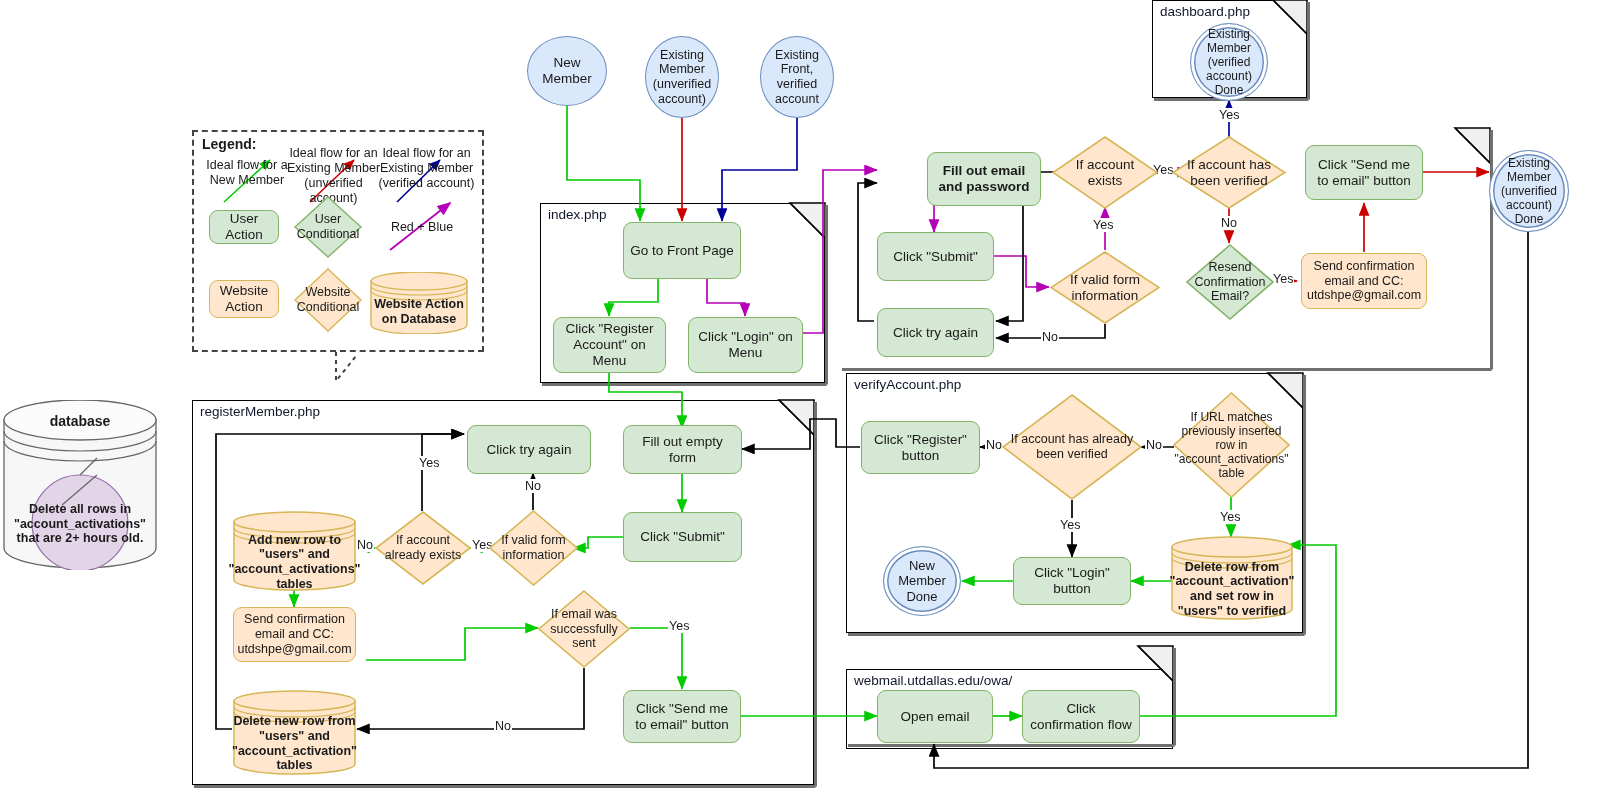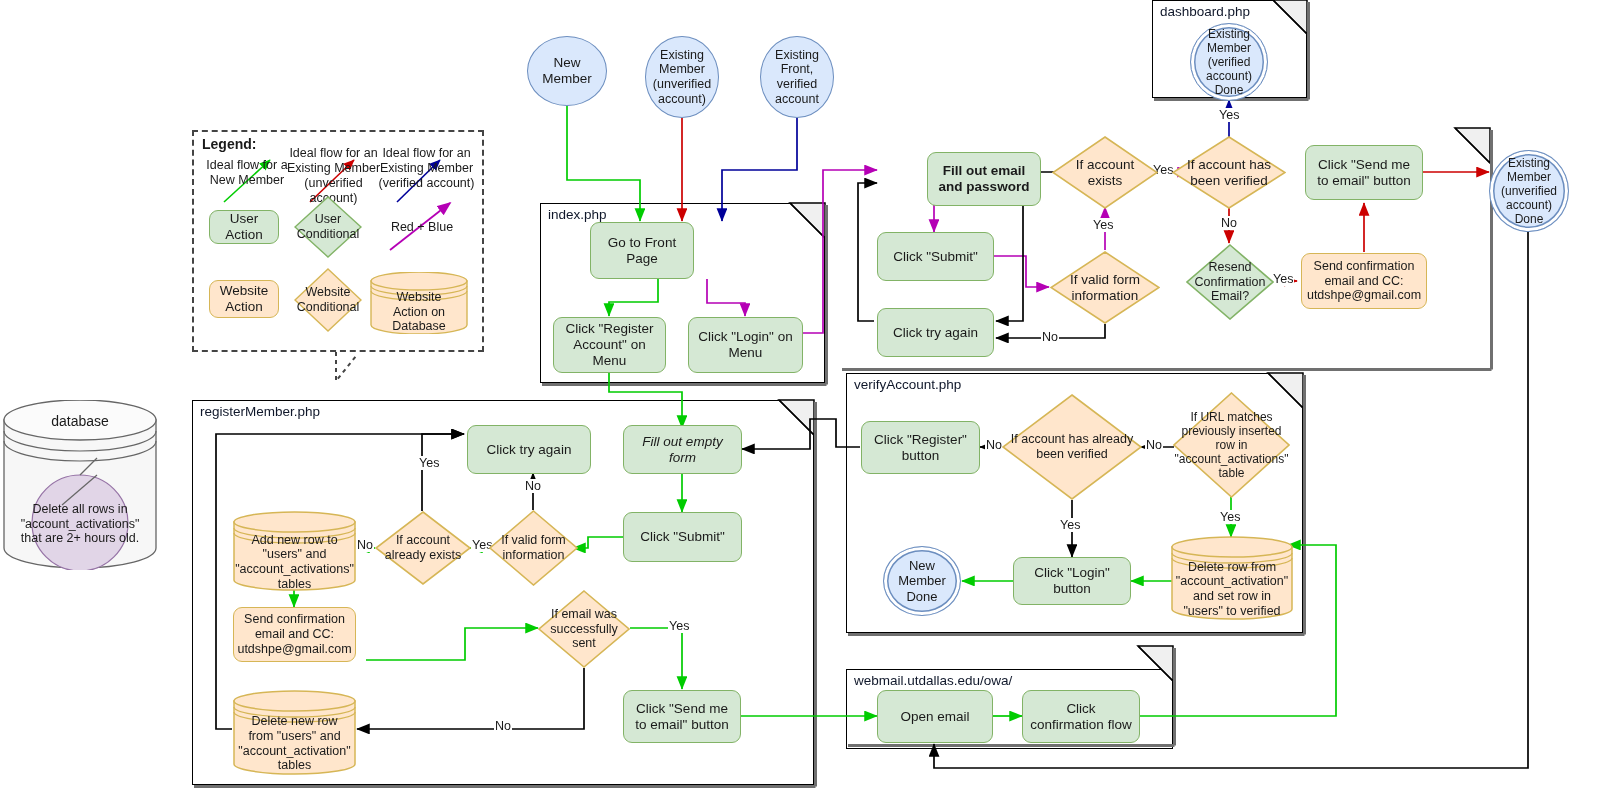--- a/index.html
+++ b/index.html
@@ -15,21 +15,21 @@
   .circle{border-radius:50%;border:1.5px solid #6c8ebf;background:#dae8fc;font-size:13.5px;}
   .circle.dbl{box-shadow:inset 0 0 0 3px #ffffff, inset 0 0 0 4.5px #6c8ebf;}
 
   .diamond{position:absolute;}
   .diamond .dshape{position:absolute;inset:0;}
   .diamond .dtext{position:absolute;inset:0;display:flex;align-items:center;
      justify-content:center;text-align:center;font-size:13.5px;line-height:1.18;padding:0 6px;box-sizing:border-box;}
 
   .cyl{position:absolute;}
   .cyl .ctext{position:absolute;left:0;right:0;display:flex;align-items:center;
-     justify-content:center;text-align:center;font-size:13.5px;line-height:1.18;padding:0 12px;box-sizing:border-box;}
+     justify-content:center;text-align:center;font-size:13.5px;line-height:1.18;padding:0 4px;box-sizing:border-box;font-weight:bold;}
 
   .container{position:absolute;box-sizing:border-box;background:#ffffff;}
   .container .ctitle{position:absolute;left:7px;top:3px;font-size:13.5px;color:#0f172a;white-space:nowrap;}
 
   .legend{position:absolute;box-sizing:border-box;border:2px dashed #444;background:#fff;}
   .legend .ltitle{position:absolute;left:8px;top:4px;font-size:14px;font-weight:bold;}
   .ltext{position:absolute;font-size:12.5px;text-align:center;line-height:1.2;}
   .elabel{position:absolute;font-size:12.5px;background:#fff;padding:0 1px;white-space:nowrap;}
 </style>
 </head>
@@ -243,21 +243,21 @@
   <div class="node circle dbl" style="left:1190px;top:23px;width:78px;height:78px;font-size:12px;">
     <span>Existing Member (verified account) Done</span>
   </div>
   <div class="node circle dbl" style="left:1489px;top:150px;width:80px;height:82px;font-size:12px;">
     <span>Existing Member (unverified account) Done</span>
   </div>
   <div class="node circle dbl" style="left:883px;top:546px;width:78px;height:70px;font-size:13px;">
     <span>New Member Done</span>
   </div>
 
-  <div class="node rbox" style="left:590px;top:222px;width:104px;height:57px;">
+  <div class="node rbox" style="left:623px;top:222px;width:118px;height:57px;">
     <span>Go to Front Page</span>
   </div>
   <div class="node rbox" style="left:553px;top:317px;width:113px;height:56px;">
     <span>Click "Register Account" on Menu</span>
   </div>
   <div class="node rbox" style="left:688px;top:317px;width:115px;height:56px;">
     <span>Click "Login" on Menu</span>
   </div>
 
   <div class="node rbox" style="left:927px;top:152px;width:114px;height:54px;font-weight:bold;">
@@ -302,21 +302,21 @@
     <span>Send confirmation email and CC: utdshpe@gmail.com</span>
   </div>
 
   <div class="node rbox" style="left:1305px;top:145px;width:118px;height:55px;">
     <span>Click "Send me to email" button</span>
   </div>
 
   <div class="node rbox" style="left:467px;top:425px;width:124px;height:49px;">
     <span>Click try again</span>
   </div>
-  <div class="node rbox" style="left:623px;top:425px;width:119px;height:49px;font-style:italic;">
+  <div class="node rbox" style="left:623px;top:425px;width:119px;height:49px;">
     <span>Fill out empty form</span>
   </div>
   <div class="node rbox" style="left:623px;top:512px;width:119px;height:50px;">
     <span>Click "Submit"</span>
   </div>
 
   <div class="diamond" style="left:489px;top:510px;width:89px;height:76px;">
     <svg class="dshape" viewBox="0 0 89 76" preserveAspectRatio="none">
       <polygon points="44.5,1 88,38 44.5,75 1,38" fill="#ffe6cc" stroke="#d6b656" stroke-width="1.6"></polygon>
       </svg>

